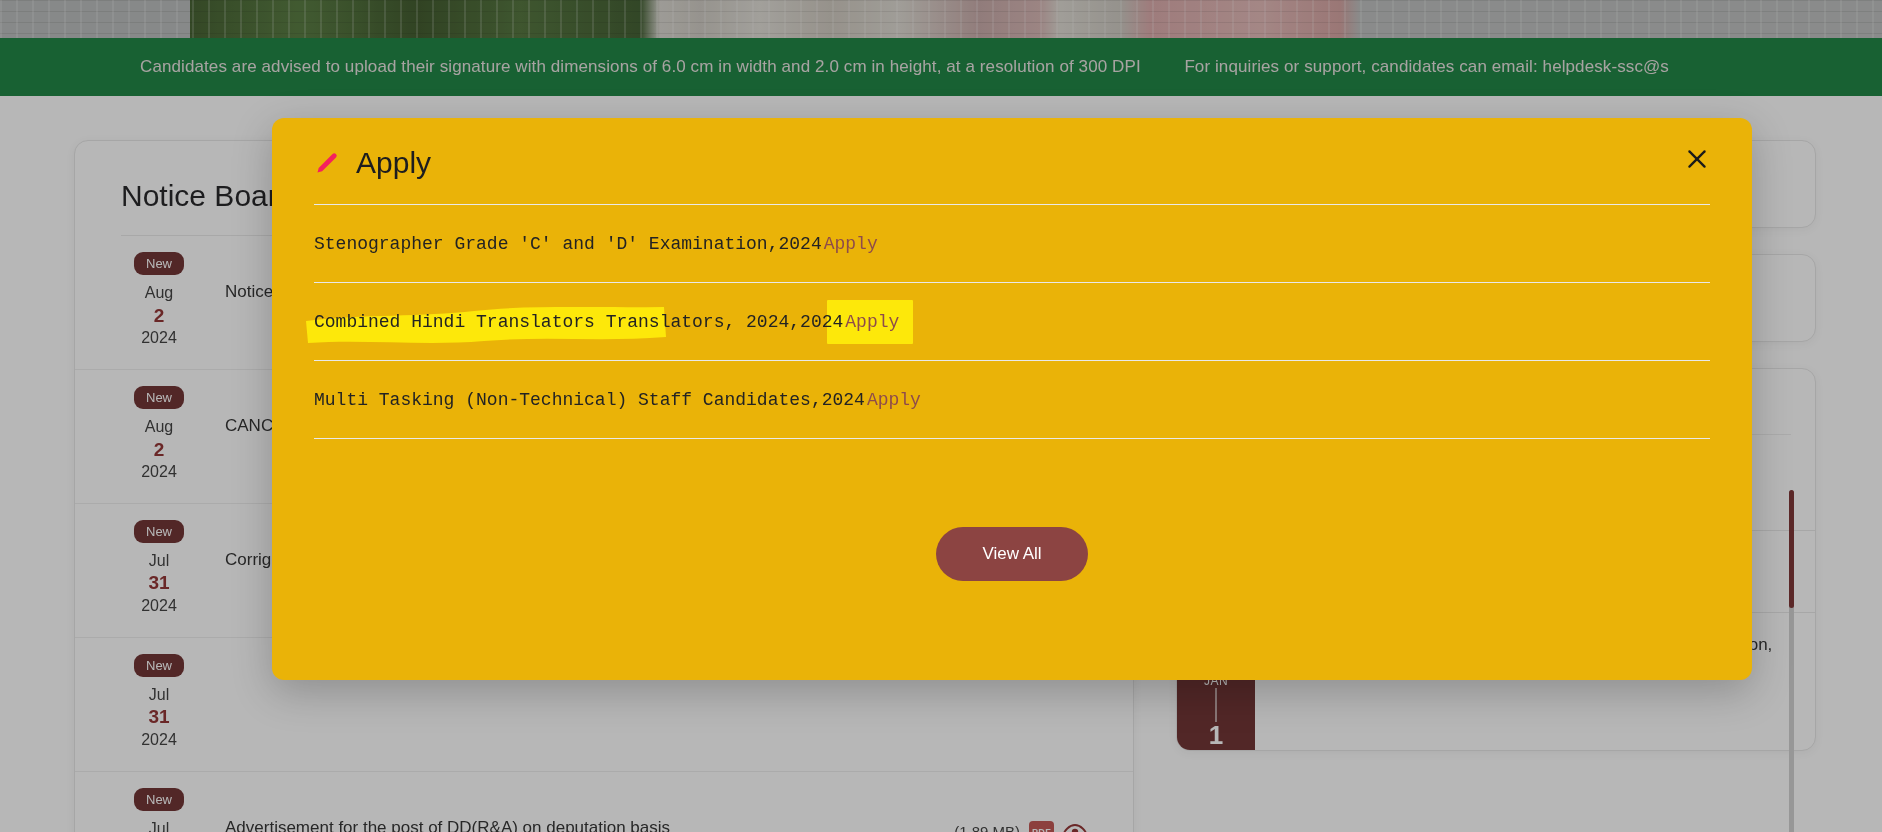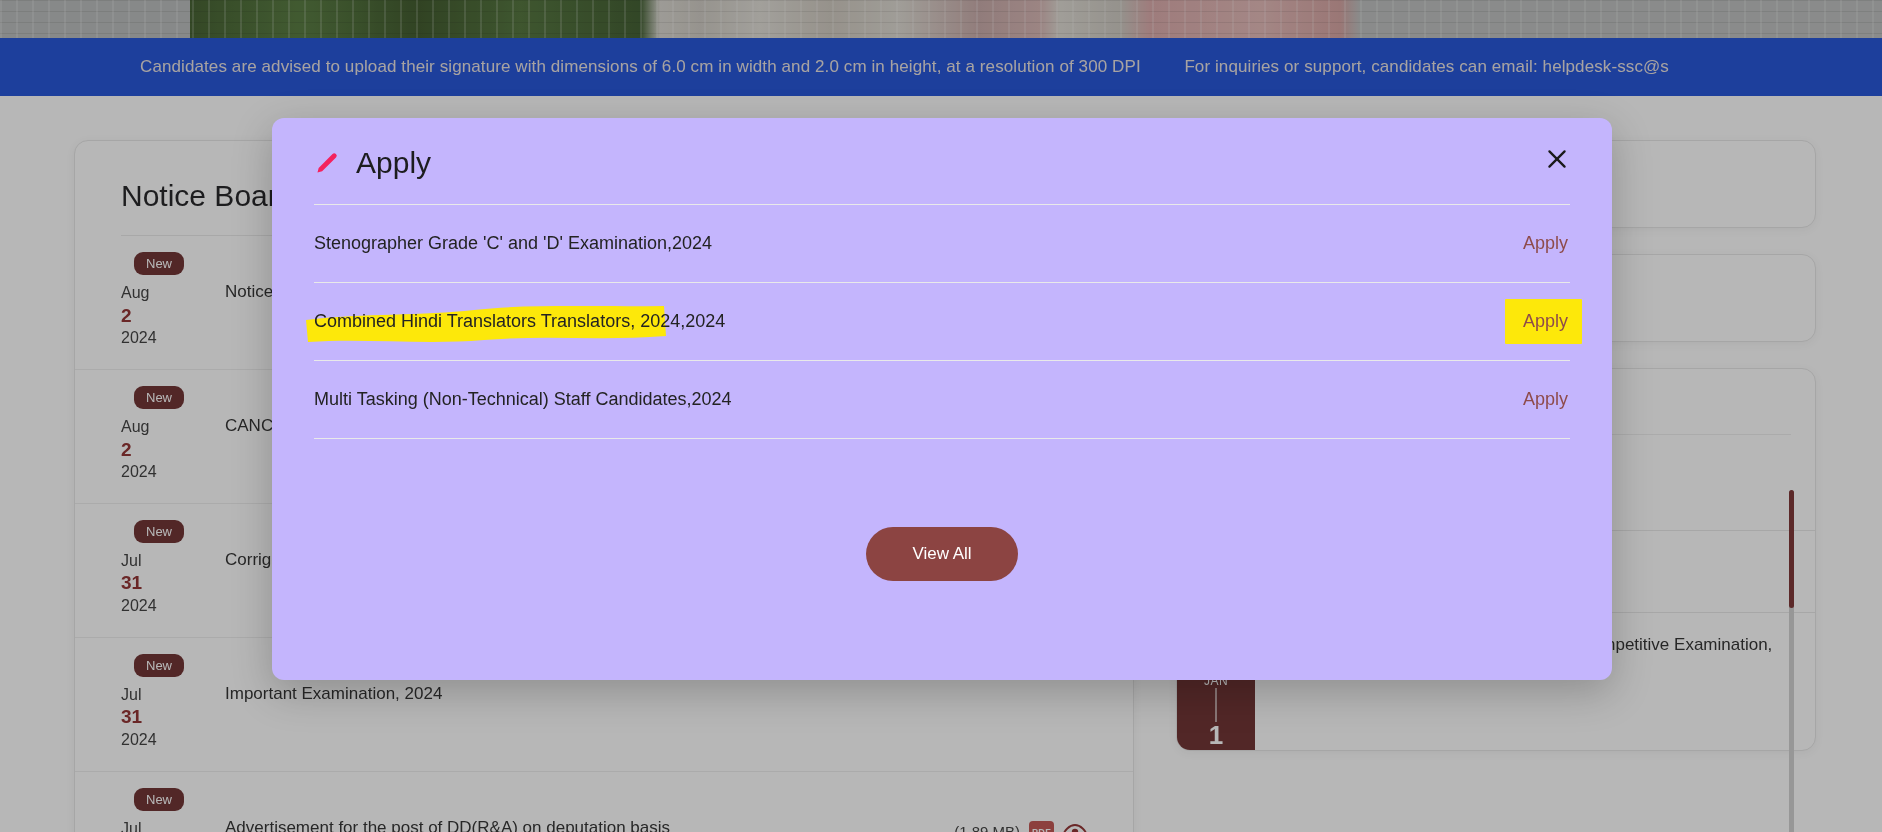--- a/index.html
+++ b/index.html
@@ -37,21 +37,21 @@
     content:""; position:absolute; inset:0;
     background-image:
       repeating-linear-gradient(to right, rgba(255,255,255,.20) 0 2px, rgba(0,0,0,0) 2px 16px),
       repeating-linear-gradient(to bottom, rgba(0,0,0,.10) 0 1px, rgba(0,0,0,0) 1px 11px);
     opacity:.85;
   }
 
   
   .marquee-bar {
     position: absolute; top: 38px; left: 0; width: 1882px; height: 58px;
-    background: #1d4ed8;
+    background: #15803d;
     display: flex; align-items: center;
     overflow: hidden;
   }
   .marquee-text {
     white-space: nowrap;
     color: #e8e2e0;
     font-size: 17px;
     padding-left: 140px;
     letter-spacing: .1px;
   }
@@ -78,21 +78,21 @@
   }
   .notice-divider { height:1px; background:#e9e9e9; margin: 0 46px; }
 
   .notice-row {
     display: flex; align-items: flex-start;
     padding: 20px 46px 20px 46px;
     border-bottom: 1px solid #eeeeee;
     min-height: 96px;
   }
   .notice-date {
-    width: 76px; flex: 0 0 76px; position: relative;
+    width: 76px; flex: 0 0 76px; text-align: center; position: relative;
     padding-top: 26px;
   }
   .new-badge {
     position: absolute; top: -4px; left: 50%; transform: translateX(-50%);
     background: #6b2c2c; color: #ffffff;
     font-size: 13px; padding: 4px 12px; border-radius: 9px;
     white-space: nowrap;
   }
   .nd-mon { font-size: 16px; color: #3a3a3a; line-height: 1.35; }
   .nd-day { font-size: 19px; color: #8e2b2b; font-weight: 700; line-height: 1.25; }
@@ -164,22 +164,22 @@
   
   #dim {
     position: absolute; inset: 0;
     background: rgba(30,30,30,0.32);
     z-index: 50;
   }
 
   
   #modal {
     position: absolute; z-index: 60;
-    left: 272px; top: 118px; width: 1340px; height: 562px;
-    background: #c4b5fd;
+    left: 272px; top: 118px; width: 1480px; height: 562px;
+    background: #eab308;
     border-radius: 12px;
     box-shadow: 0 12px 40px rgba(0,0,0,.22);
     overflow: hidden;
   }
   .modal-head {
     display: flex; align-items: center;
     padding: 28px 42px 0 42px;
     position: relative;
   }
   .pencil-icon { width: 26px; height: 26px; margin-right: 16px; flex: 0 0 26px; }
@@ -187,23 +187,24 @@
   .modal-close {
     position: absolute; right: 38px; top: 24px;
     width: 34px; height: 34px;
     display: flex; align-items: center; justify-content: center;
     cursor: pointer;
   }
   .modal-head-rule { height: 1px; background: #e9e9e9; margin: 24px 42px 0 42px; }
 
   .apply-list { padding: 0 42px; }
   .apply-row {
-    display: flex; align-items: center; justify-content: space-between;
+    display: flex; align-items: center; 
     height: 78px;
     border-bottom: 1px solid #e9e9e9;
+    font-family: Liberation Mono, monospace;
   }
   .apply-row:last-child { border-bottom: 1px solid #e9e9e9; }
   .apply-name { font-size: 18px; color: #232323; position: relative; }
   .apply-link {
     font-size: 18px; color: #8e4b4b; cursor: pointer; position: relative;
     padding: 2px 2px;
   }
 
   
   .hl-wrap { position: relative; display: inline-block; }
@@ -280,21 +281,20 @@
           <div class="notice-text">Corrigendu 2024</div>
         </div>
 
         <div class="notice-row">
           <div class="notice-date">
             <span class="new-badge">New</span>
             <div class="nd-mon">Jul</div>
             <div class="nd-day">31</div>
             <div class="nd-year">2024</div>
           </div>
-          <div class="notice-text">Important Examination, 2024</div>
         </div>
 
         <div class="notice-row">
           <div class="notice-date">
             <span class="new-badge">New</span>
             <div class="nd-mon">Jul</div>
 
           </div>
           <div class="notice-text">Advertisement for the post of DD(R&amp;A) on deputation basis</div>
           <div class="notice-meta">

